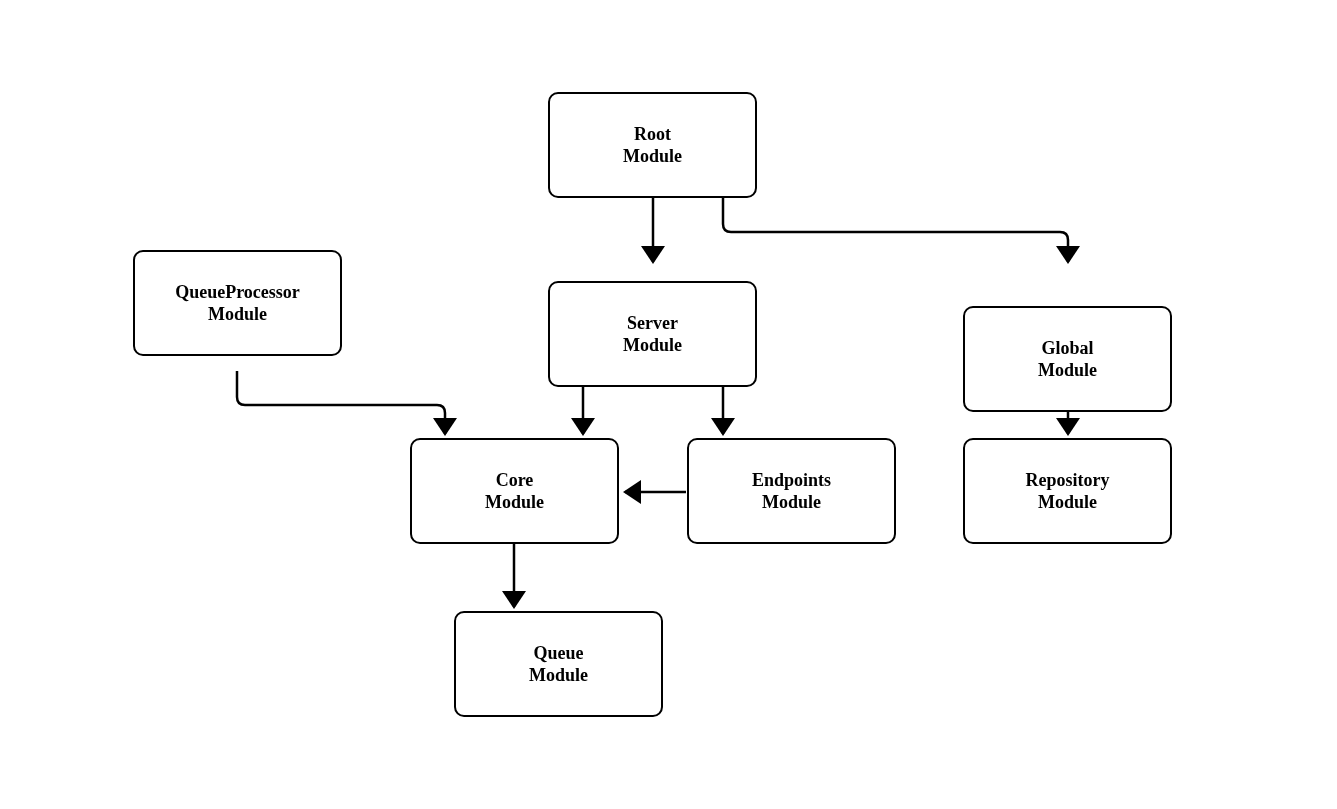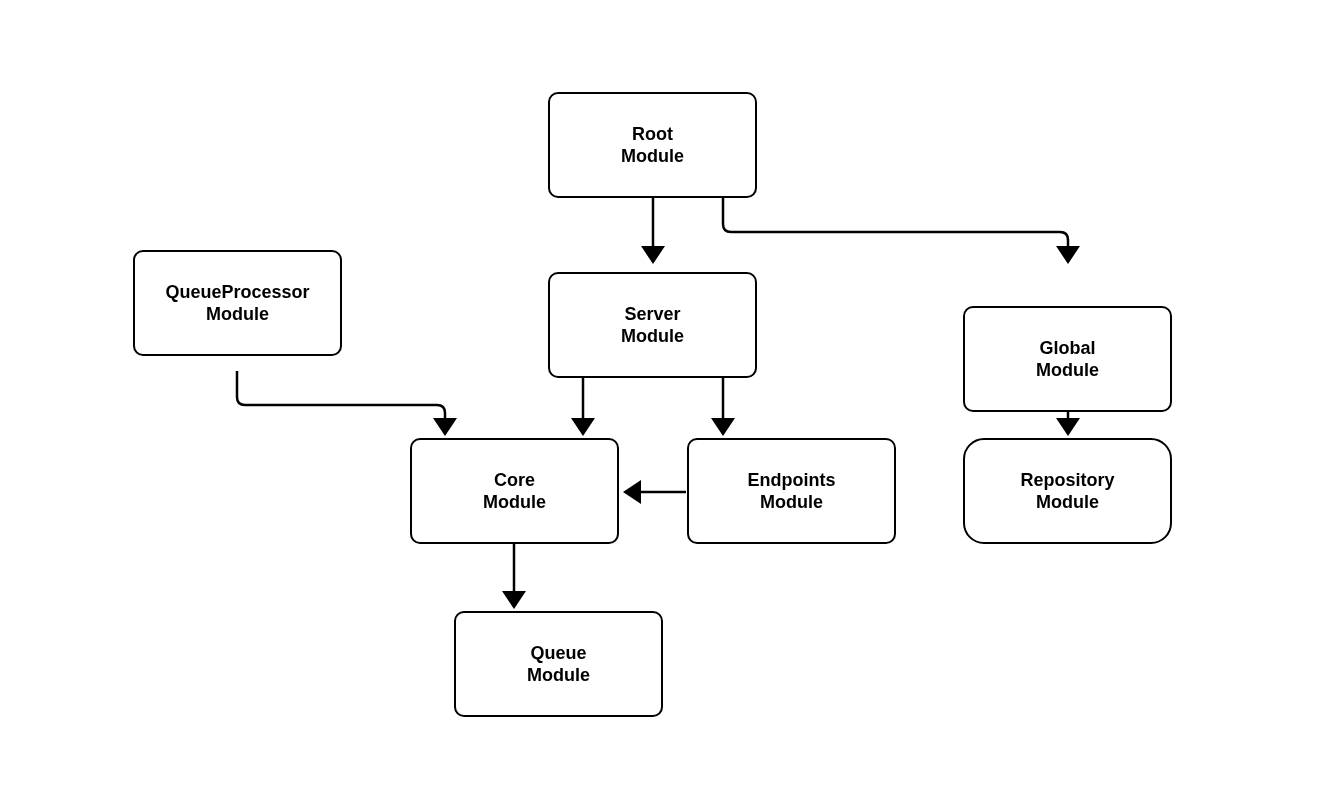--- a/index.html
+++ b/index.html
@@ -5,21 +5,21 @@
   html, body {
     margin: 0;
     padding: 0;
     background: #ffffff;
   }
   .canvas {
     position: relative;
     width: 1337px;
     height: 809px;
     background: #ffffff;
-    font-family: Liberation Sans, sans-serif;
+    font-family: Liberation Serif, serif;
     overflow: hidden;
   }
   .edges-layer {
     position: absolute;
     left: 0;
     top: 0;
     width: 1337px;
     height: 809px;
   }
   .edge {
@@ -42,25 +42,25 @@
   .node-label {
     font-size: 18px;
     font-weight: bold;
     line-height: 22px;
     color: #000000;
     text-align: center;
     white-space: pre-line;
   }
   .pos-root          { left: 548px;  top: 92px;  }
   .pos-queueprocessor{ left: 133px;  top: 250px; }
-  .pos-server        { left: 548px;  top: 272px; }
+  .pos-server        { left: 548px;  top: 281px; }
   .pos-global        { left: 963px;  top: 266px; margin-top: 40px; }
   .pos-core          { left: 410px;  top: 438px; justify-content: center; }
   .pos-endpoints     { left: 687px;  top: 438px; }
-  .pos-repository    { left: 963px;  top: 438px; border-radius: 21px; }
+  .pos-repository    { left: 963px;  top: 438px; }
   .pos-queue         { left: 410px;  top: 611px; margin-left: 44px; }
 </style>
 </head>
 <body>
 
 <div class="canvas">
 
   <svg class="edges-layer" width="1337" height="809" viewBox="0 0 1337 809" xmlns="http://www.w3.org/2000/svg">
     <defs>
       <marker id="arrowhead" markerUnits="userSpaceOnUse" markerWidth="18" markerHeight="24" viewBox="0 0 9 12" refX="8" refY="6" orient="auto">

